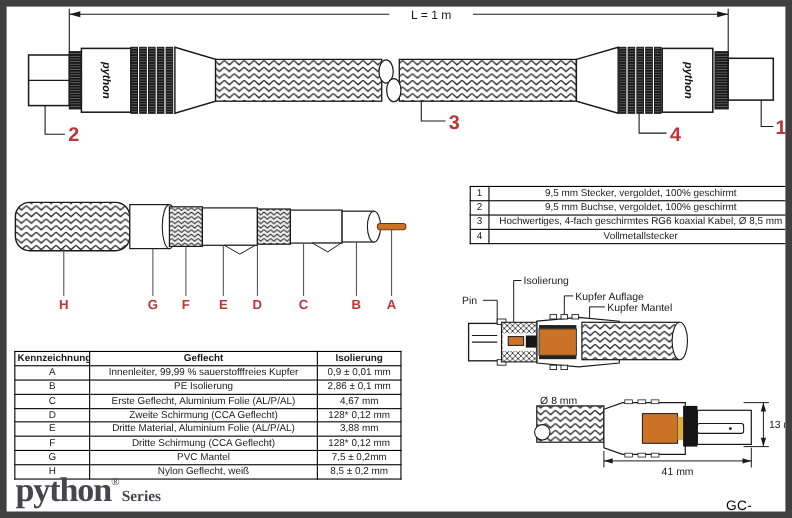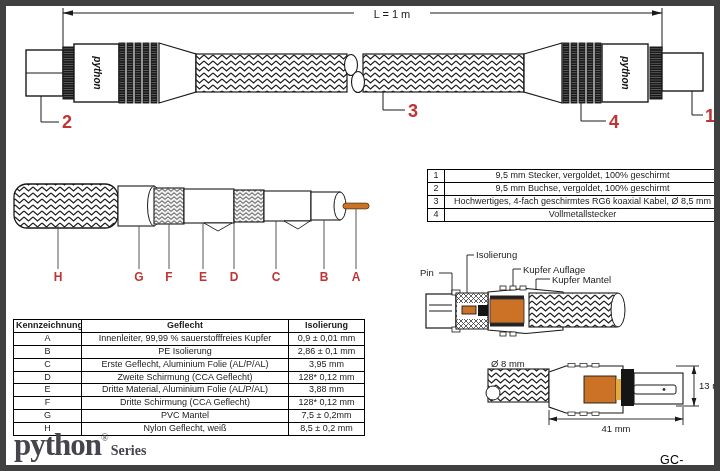--- a/index.html
+++ b/index.html
@@ -202,21 +202,21 @@
         <td>0,9 ± 0,01 mm</td>
       </tr>
       <tr>
         <td>B</td>
         <td>PE Isolierung</td>
         <td>2,86 ± 0,1 mm</td>
       </tr>
       <tr>
         <td>C</td>
         <td>Erste Geflecht, Aluminium Folie (AL/P/AL)</td>
-        <td>3,95 mm</td>
+        <td>4,67 mm</td>
       </tr>
       <tr>
         <td>D</td>
         <td>Zweite Schirmung (CCA Geflecht)</td>
         <td>128* 0,12 mm</td>
       </tr>
       <tr>
         <td>E</td>
         <td>Dritte Material, Aluminium Folie (AL/P/AL)</td>
         <td>3,88 mm</td>

